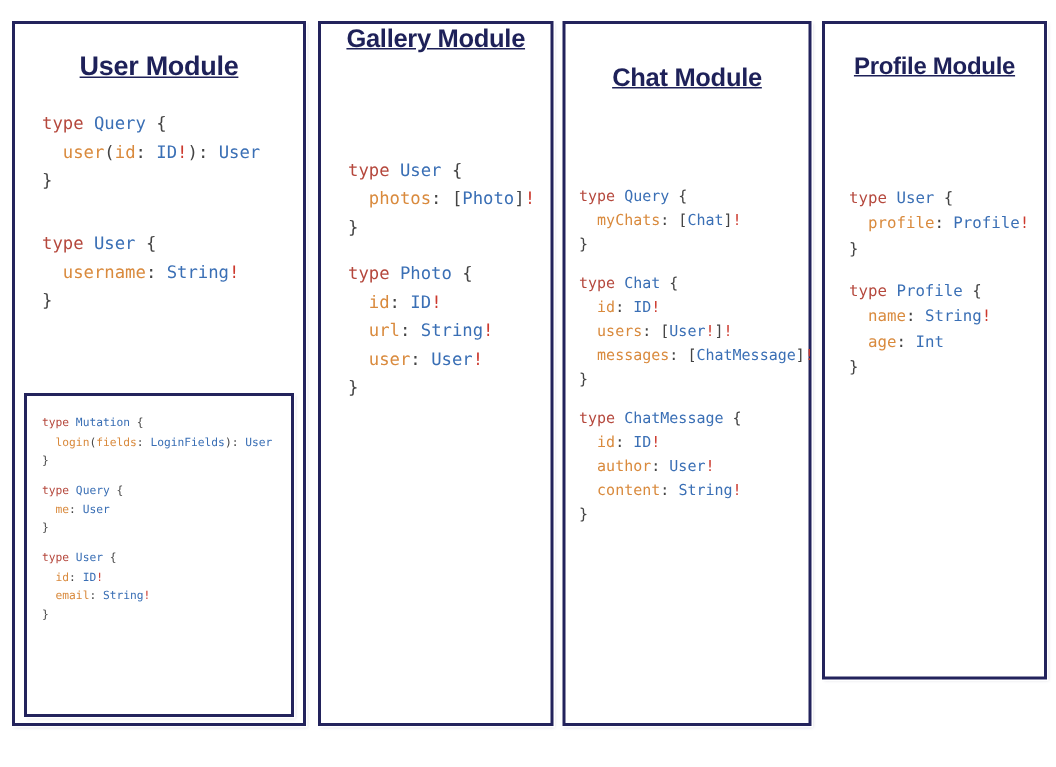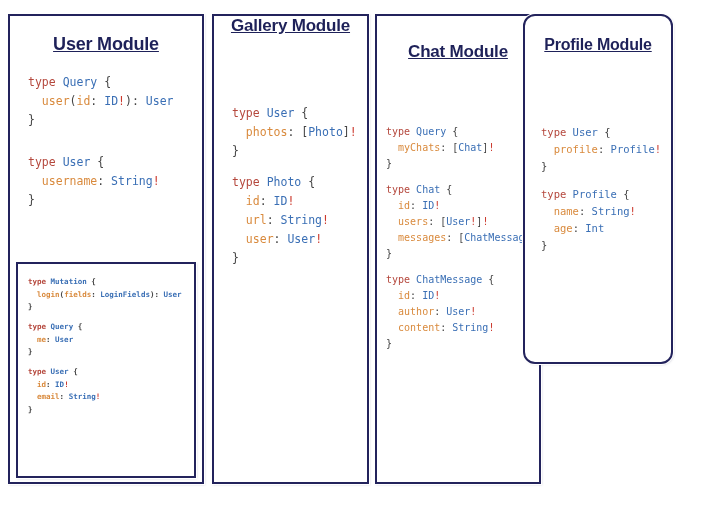--- a/index.html
+++ b/index.html
@@ -51,21 +51,21 @@
   .tn  { color: #3a6fb5; }   
   .f   { color: #d98a3d; }   
   .p   { color: #444444; }   
   .ty  { color: #3a6fb5; }   
   .bang{ color: #cc3a2e; }   
 
   
   #panel-user    { left: 8px;   top: 14px;  width: 196px; height: 470px; }
   #panel-gallery { left: 212px; top: 14px;  width: 157px; height: 470px; }
   #panel-chat    { left: 375px; top: 14px;  width: 166px; height: 470px; }
-  #panel-profile { left: 523px; top: 14px;  width: 150px; height: 350px; border-radius: 12px; }
+  #panel-profile { left: 548px; top: 14px;  width: 150px; height: 439px; }
 
   #panel-auth {
     position: absolute;
     left: 6px;
     top: 246px;
     width: 180px;
     height: 216px;
     box-sizing: border-box;
     background: #ffffff;
     border: 2px solid #23235c;
@@ -102,21 +102,20 @@
     font-size: 10.5px;
     line-height: 17px;
     margin-top: 70px;
     margin-left: 16px;
   }
   #auth-code {
     font-size: 7.5px;
     line-height: 12.5px;
     margin-top: 12px;
     margin-left: 10px;
-    font-weight: bold;
   }
 
   .blankline { display: block; height: 1em; }
 </style>
 </head>
 <body>
 
 <div id="board">
 
   <div class="panel" id="panel-user">

